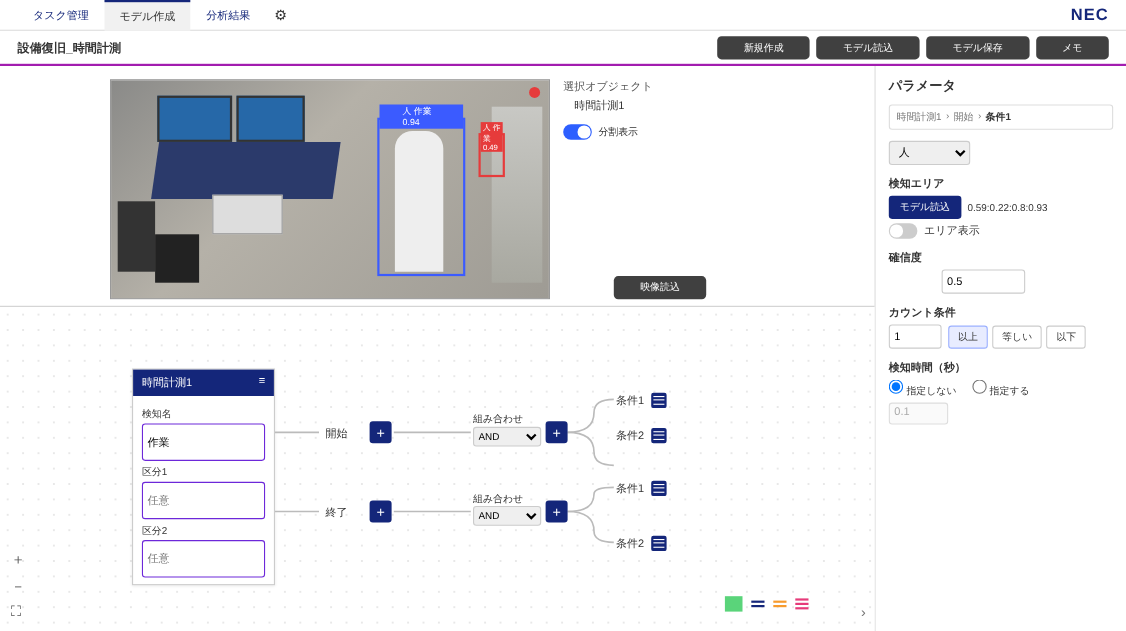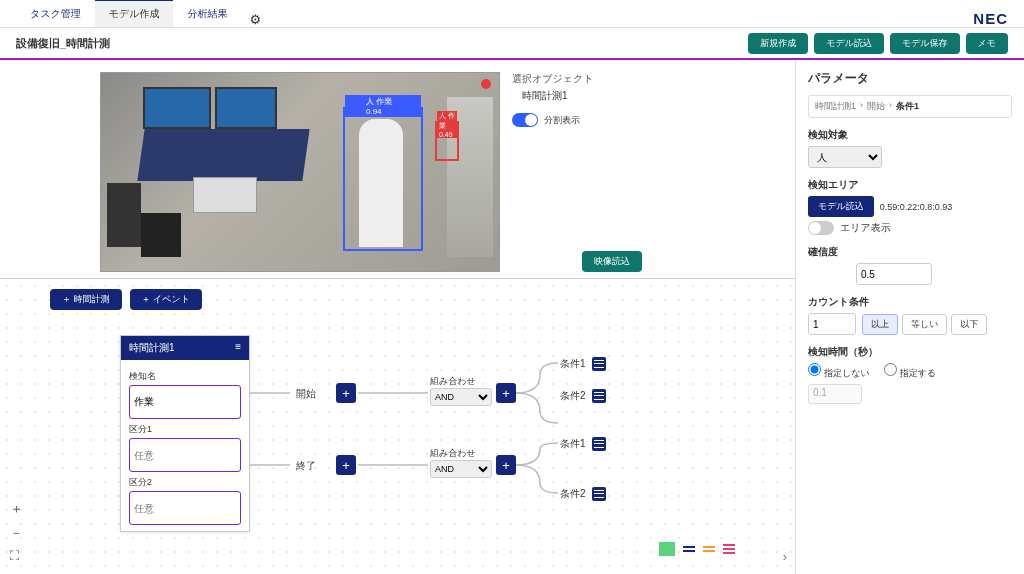--- a/index.html
+++ b/index.html
@@ -1,25 +1,25 @@
 <!DOCTYPE html>
 <html><head>
 <meta charset="utf-8">
 <style>
 * { box-sizing: border-box; margin: 0; padding: 0; }
 body { font-family: "Meiryo", sans-serif; font-size: 10px; background: #fff; color: #333; width: 1024px; height: 574px; overflow: hidden; position: relative; }
-.header { display: flex; align-items: flex-end; height: 28px; border-bottom: 1px solid #ddd; padding: 0 16px; }
+.header { display: flex; align-items: center; height: 28px; border-bottom: 1px solid #ddd; padding: 0 16px; }
 .tab { padding: 6px 14px; color: #14267a; cursor: pointer; }
 .tab.active { background: #f1f1f1; color: #333; border-top: 2px solid #14267a; }
 .gear { margin-left: 8px; color: #333; font-size: 13px; }
 .logo { margin-left: auto; color: #14267a; font-weight: bold; font-size: 15px; letter-spacing: 1px; }
 .subheader { display: flex; align-items: center; height: 32px; padding: 0 16px; border-bottom: 2px solid #a21caf; }
 .title { font-size: 11px; font-weight: bold; }
 .btn-row { margin-left: auto; display: flex; gap: 6px; }
-.btn { background: #0f766e; color: #fff; padding: 4px 12px; border-radius: 4px; font-size: 9px; cursor: pointer; border: none; }
+.btn { background: #404040; color: #fff; padding: 4px 24px; border-radius: 4px; font-size: 9px; cursor: pointer; border: none; }
 .main { display: flex; height: calc(100% - 60px); }
 .left { flex: 1; display: flex; flex-direction: column; border-right: 1px solid #ddd; }
 .video-area { display: flex; padding: 12px 12px 6px 100px; gap: 12px; border-bottom: 1px solid #ccc; }
 .video { width: 400px; height: 200px; background: linear-gradient(135deg, #8a8a88 0%, #b5b1a8 40%, #9e9b94 100%); position: relative; border: 1px solid #999; }
 .video .monitor1 { position: absolute; top: 14px; left: 42px; width: 68px; height: 42px; background: #2668a8; border: 2px solid #333; }
 .video .monitor2 { position: absolute; top: 14px; left: 114px; width: 62px; height: 42px; background: #2668a8; border: 2px solid #333; }
 .video .table { position: absolute; top: 56px; left: 40px; width: 165px; height: 52px; background: #2b3a6b; transform: skewX(-8deg); }
 .video .console { position: absolute; top: 104px; left: 92px; width: 64px; height: 36px; background: #ddd; border: 1px solid #999; }
 .video .bbox1 { position: absolute; top: 34px; left: 242px; width: 80px; height: 144px; border: 2px solid #3b5bff; }
 .video .bbox1-label { position: absolute; top: -14px; left: 0; background: #3b5bff; color: #fff; font-size: 8px; padding: 1px 21px; }
@@ -126,24 +126,20 @@
           <div class="toggle">
               <div class="knob"></div>
             </div>
           <span>分割表示</span>
         </div>
         <button class="btn load-btn">映像読込</button>
       </div>
     </div>
 
     <div class="canvas">
-      <div class="canvas-toolbar">
-        <div class="pill">＋ 時間計測</div>
-        <div class="pill">＋ イベント</div>
-      </div>
 
       <div class="node-card">
         <div class="node-header">
           <span>時間計測1</span>
           <span>≡</span>
         </div>
         <div class="node-body">
           <div class="lbl">検知名</div>
           <input value="作業" style="">
           <div class="lbl">区分1</div>
@@ -243,21 +239,20 @@
   <div class="right">
     <h3>パラメータ</h3>
     <div class="crumb">
       <span>時間計測1</span>
         <span>›</span>
       <span>開始</span>
         <span>›</span>
       <span class="cur">条件1</span>
     </div>
 
-    <div class="param-lbl">検知対象</div>
     <div class="param-row">
         <select style="width:74px"><option>人</option></select>
       </div>
 
     <div class="param-lbl">検知エリア</div>
     <div class="param-row">
       <div class="drag-btn">モデル読込</div>
       <span class="coord">0.59:0.22:0.8:0.93</span>
     </div>
     <div class="param-row">

